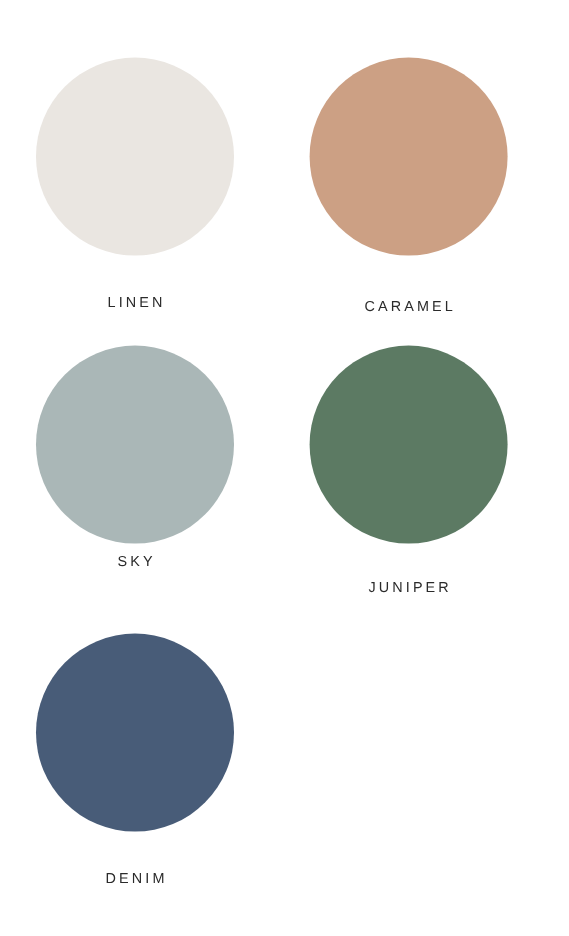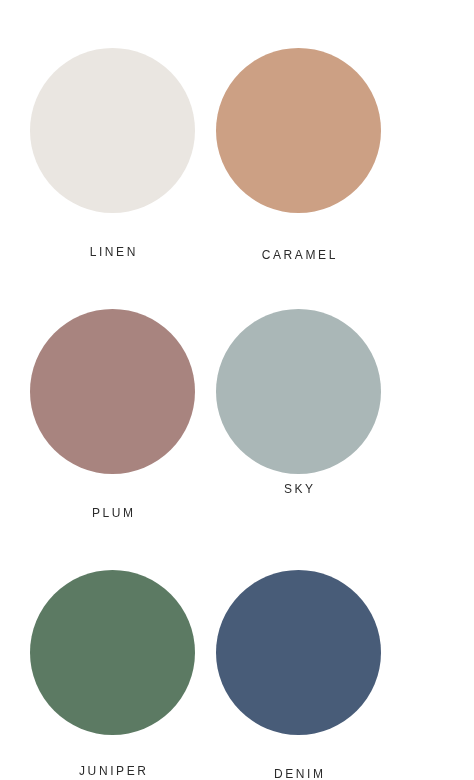--- a/index.html
+++ b/index.html
@@ -20,21 +20,20 @@
     background: #FFFFFF;
     box-sizing: border-box;
     padding: 48px 30px 0 30px;
     display: grid;
     grid-template-columns: 165px 165px;
     grid-template-rows: 240px 240px 240px;
     column-gap: 63px;
     row-gap: 0;
     justify-content: start;
     align-content: start;
-    gap: 21px;
   }
 
   .swatch {
     width: 165px;
     display: flex;
     flex-direction: column;
     align-items: center;
   }
 
   .swatch-disc {
@@ -65,24 +64,20 @@
   <div class="swatch">
     <div class="swatch-disc" style="background-color: rgb(234, 230, 225);"></div>
     <div class="swatch-label" style="color: rgb(43, 43, 43);">LINEN</div>
   </div>
 
   <div class="swatch">
     <div class="swatch-disc" style="background-color: rgb(204, 160, 132);"></div>
     <div class="swatch-label" style="color: rgb(43, 43, 43); margin-top: 36px;">CARAMEL</div>
   </div>
 
-  <div class="swatch">
-    <div class="swatch-disc" style="background-color: rgb(168, 132, 127);"></div>
-    <div class="swatch-label" style="color: rgb(43, 43, 43);">PLUM</div>
-  </div>
 
   <div class="swatch">
     <div class="swatch-disc" style="background-color: rgb(170, 183, 183);"></div>
     <div class="swatch-label" style="color: rgb(43, 43, 43); margin-top: 9px;">SKY</div>
   </div>
 
   <div class="swatch">
     <div class="swatch-disc" style="background-color: rgb(92, 122, 99);"></div>
     <div class="swatch-label" style="color: rgb(43, 43, 43); margin-top: 30px;">JUNIPER</div>
   </div>

